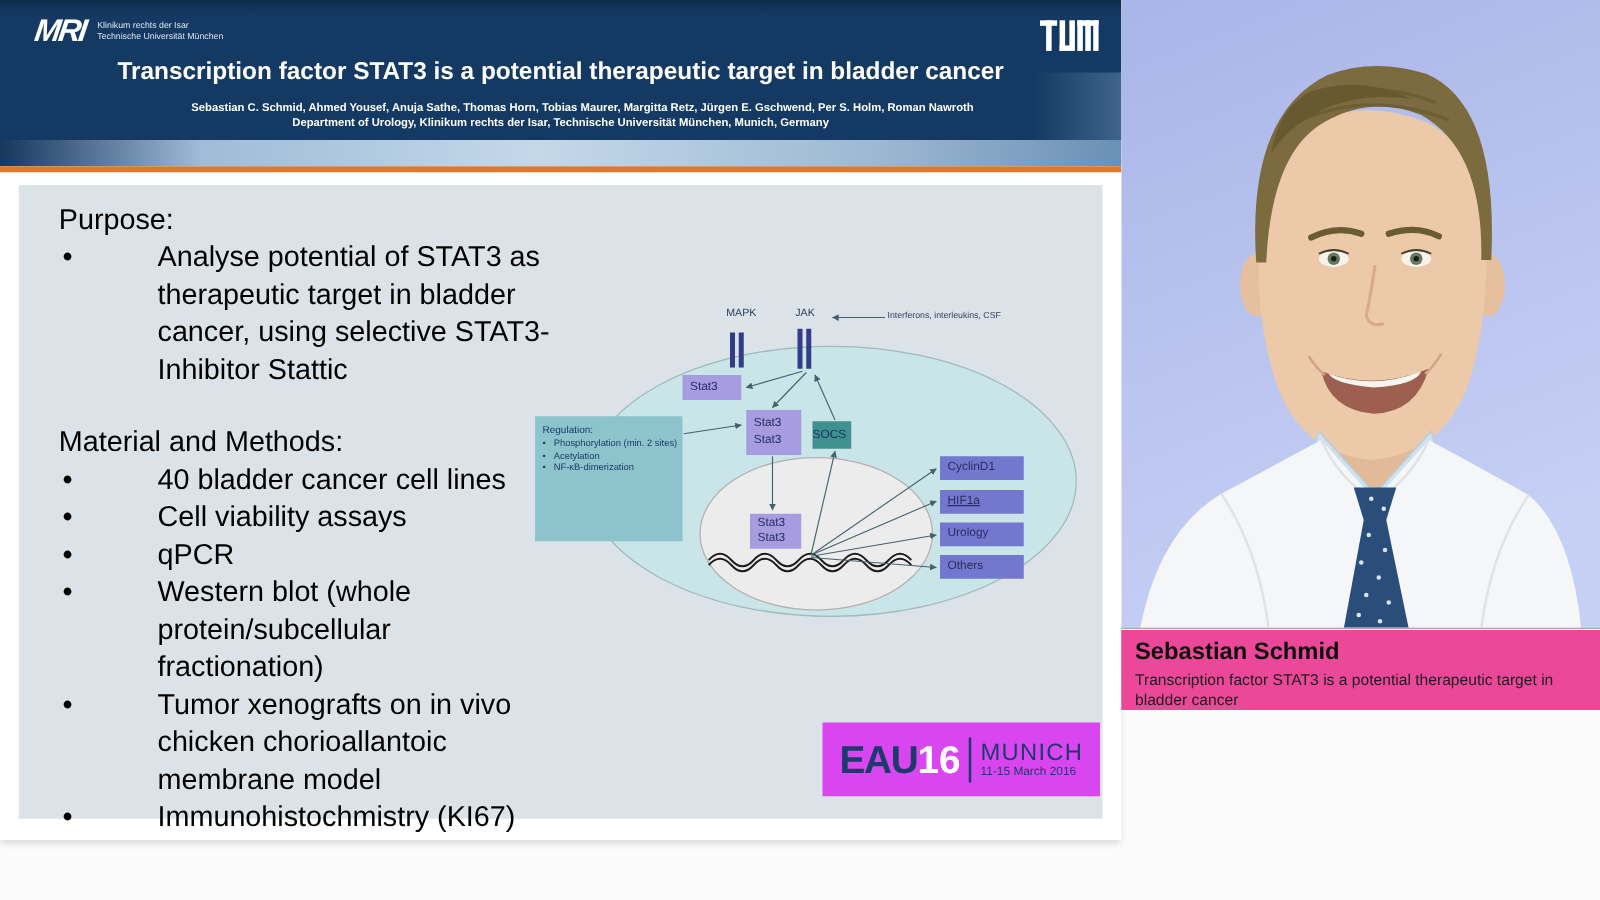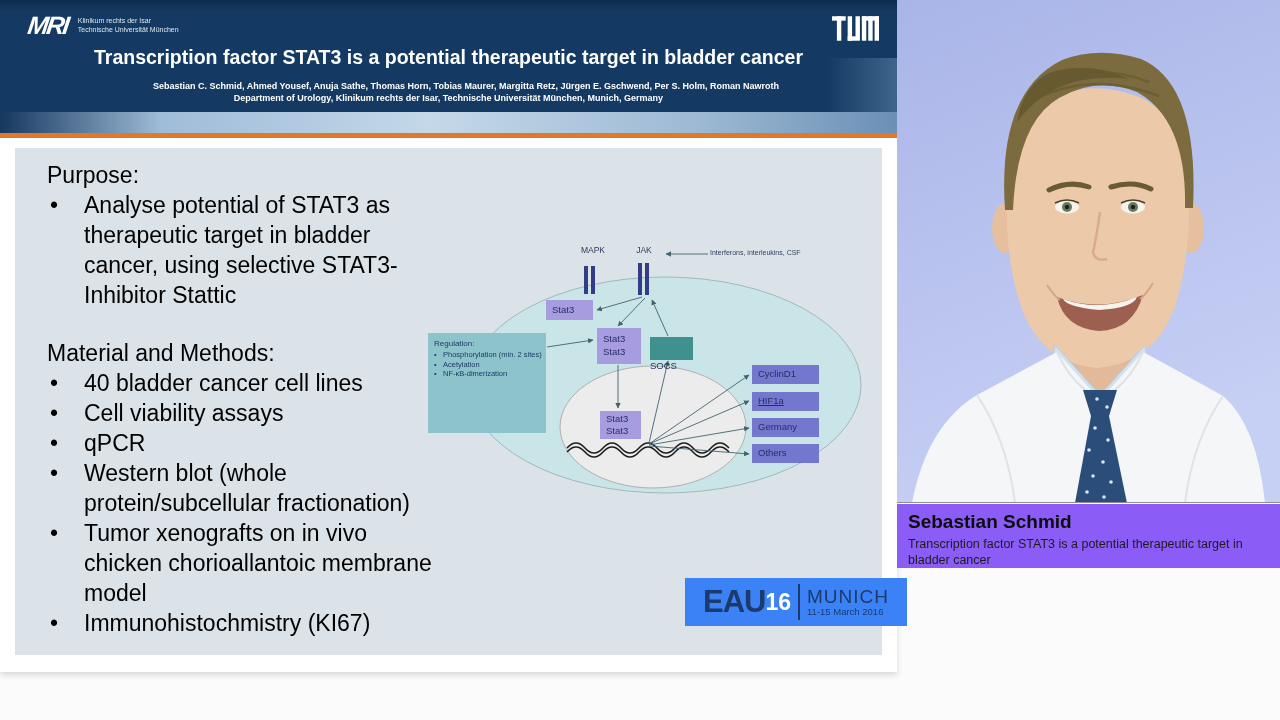--- a/index.html
+++ b/index.html
@@ -26,52 +26,52 @@
           background:linear-gradient(to right,#16375e 0%, #9fbcd8 18%, #c4d8e9 48%, #9db9d3 78%, #6a90b5 100%); }
   .orange-bar { position:absolute; left:0; top:133px; width:897px; height:5px; background:#e0792b; }
   .slide-body { position:absolute; left:0; top:138px; width:897px; height:534px; background:#ffffff; }
   .slide-content { position:absolute; left:15px; top:10px; width:867px; height:507px; background:#dce3e8; }
 
   
   .txt { position:absolute; left:32px; top:12px; width:400px; font-size:23px; line-height:30px; color:#000000; }
   .txt h2 { font-size:23px; font-weight:normal; line-height:30px; }
   .m-head { margin-top:28px; }
   .bullet { display:flex; }
-  .b-text { flex:1; }
+  .b-text { flex:1;margin-left:42px; }
   .bullet::before { content:"\2022"; width:34px; padding-left:3px; flex:0 0 34px; }
 
   
   .diagram { position:absolute; left:410px; top:82px; width:462px; height:272px; }
   .diagram svg.base { position:absolute; left:0; top:0; }
   .dg-label { position:absolute; font-size:8.5px; color:#2c3a5c; text-align:center; }
   .dg-ligand { position:absolute; left:285px; top:19px; width:175px; font-size:7px; color:#33415e; text-align:left; }
   .dg-box { position:absolute; font-size:9.5px; color:#272e63; }
   .bx-stat3   { left:121px; top:70px;  width:47px; height:20px; background:#a79ce0; padding:4px 0 0 6px; }
   .bx-dimer   { left:172px; top:98px;  width:44px; height:36px; background:#a79ce0; padding:4px 0 0 6px; line-height:13px; }
-  .bx-socs    { left:225px; top:107px; width:43px; height:22px; background:#3f9190; text-align:left; padding-top:23px; color:#1c2d5c; }
+  .bx-socs    { left:225px; top:107px; width:31px; height:22px; background:#3f9190; text-align:left; padding-top:5px; color:#1c2d5c; }
   .bx-nucdim  { left:175px; top:181px; width:41px; height:28px; background:#a79ce0; padding:2px 0 0 6px; line-height:12px; }
   .bx-target  { left:327px; width:67px; height:19px; background:#7477ce; padding:3px 0 0 6px; }
   .bx-reg     { left:3px; top:103px; width:118px; height:100px; background:#8dc4cb; color:#1d3a66; padding:6px 4px 0 6px; }
   .bx-reg .rg-h { font-size:8px; margin-bottom:2px; }
   .rg-item { display:flex; font-size:7.5px; line-height:9.5px; }
   .rg-item::before { content:"\2022"; flex:0 0 9px; }
 
   
-  .eau { position:absolute; left:643px; top:430px; width:222px; height:48px; background:#3b82f6;
-         display:flex; align-items:center; justify-content:center;margin-left:27px; }
+  .eau { position:absolute; left:643px; top:430px; width:222px; height:59px; background:#d946ef;
+         display:flex; align-items:center; justify-content:center; }
   .eau-word { font-size:31px; font-weight:bold; color:#1d3a6d; letter-spacing:-1px; }
-  .eau-year { font-size:23px; font-weight:bold; color:#ffffff; margin-right:7px; }
+  .eau-year { font-size:31px; font-weight:bold; color:#ffffff; margin-right:7px; }
   .eau-sep  { width:2px; height:36px; background:#1d3a6d; margin-right:7px; }
   .eau-city { font-size:19px; color:#1d3a6d; letter-spacing:1px; line-height:19px; }
   .eau-dates{ font-size:9.5px; color:#1d3a6d; }
   .slide-num { position:absolute; left:628px; top:466px; font-size:10px; color:#c5cbd3;margin-left:44px; }
 
   
   .photo { position:absolute; left:897px; top:0; width:383px; height:503px; border-bottom:1px solid #8f8f8f; overflow:hidden; }
-  .speaker { position:absolute; left:897px; top:504px; width:383px; padding:7px 12px 0 11px; background:#8b5cf6; }
+  .speaker { position:absolute; left:897px; top:504px; width:383px; padding:7px 12px 0 11px; background:#ec4899; }
   .sp-name { font-size:19px; font-weight:bold; color:#0d0d0d; }
   .sp-talk { margin-top:4px; width:342px; font-size:12.5px; line-height:15.5px; color:#1c1c1c; }
 </style>
 </head>
 <body>
 
 <div class="screen">
 
   <div class="video-area">
 
@@ -198,21 +198,21 @@
             <div class="rg-item">
                 <span>Acetylation</span>
               </div>
             <div class="rg-item">
                 <span>NF-κB-dimerization</span>
               </div>
           </div>
 
           <div class="dg-box bx-target" style="top:135px;">CyclinD1</div>
           <div class="dg-box bx-target" style="top:161.5px;text-decoration:underline;">HIF1a</div>
-          <div class="dg-box bx-target" style="top:188px;">Germany</div>
+          <div class="dg-box bx-target" style="top:188px;">Urology</div>
           <div class="dg-box bx-target" style="top:213.5px;">Others</div>
         </div>
 
         <div class="slide-num">45</div>
         <div class="eau">
           <span class="eau-word">EAU</span>
           <span class="eau-year">16</span>
           <span class="eau-sep"></span>
           <span>
             <div class="eau-city">MUNICH</div>

